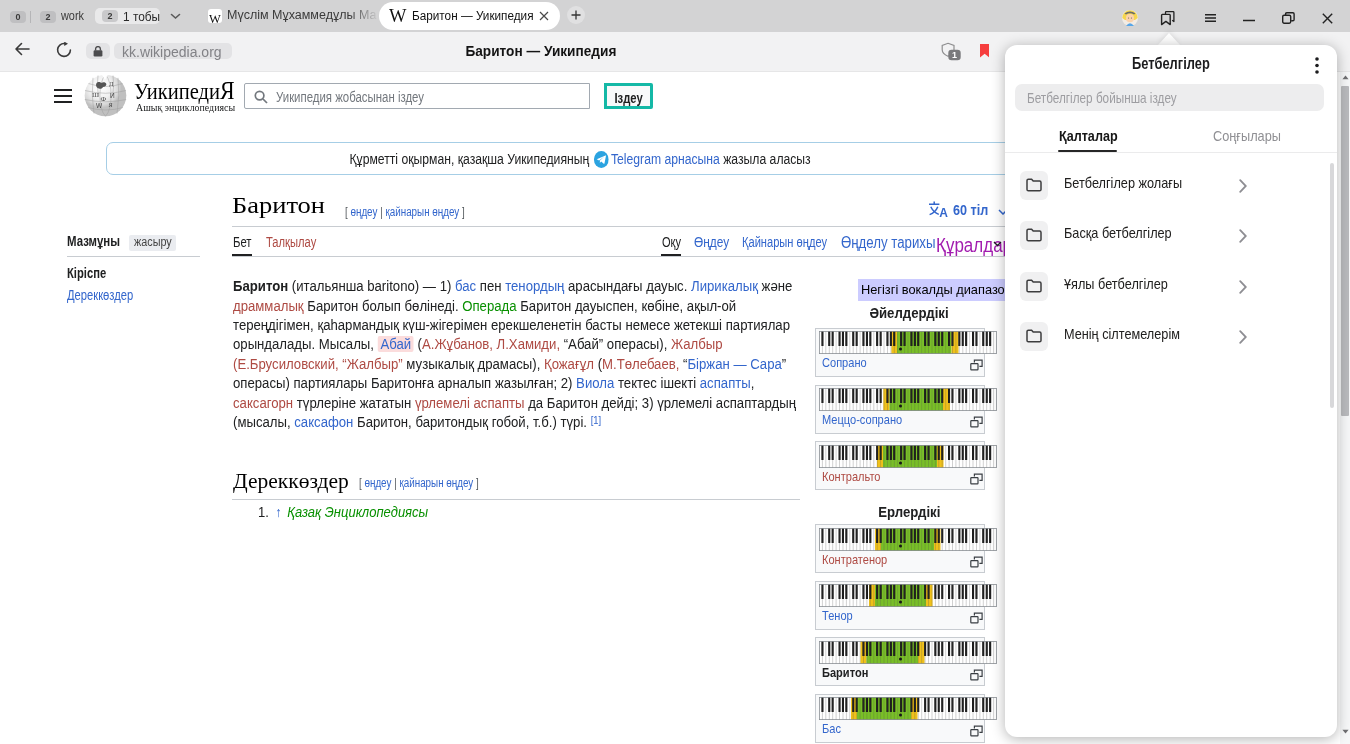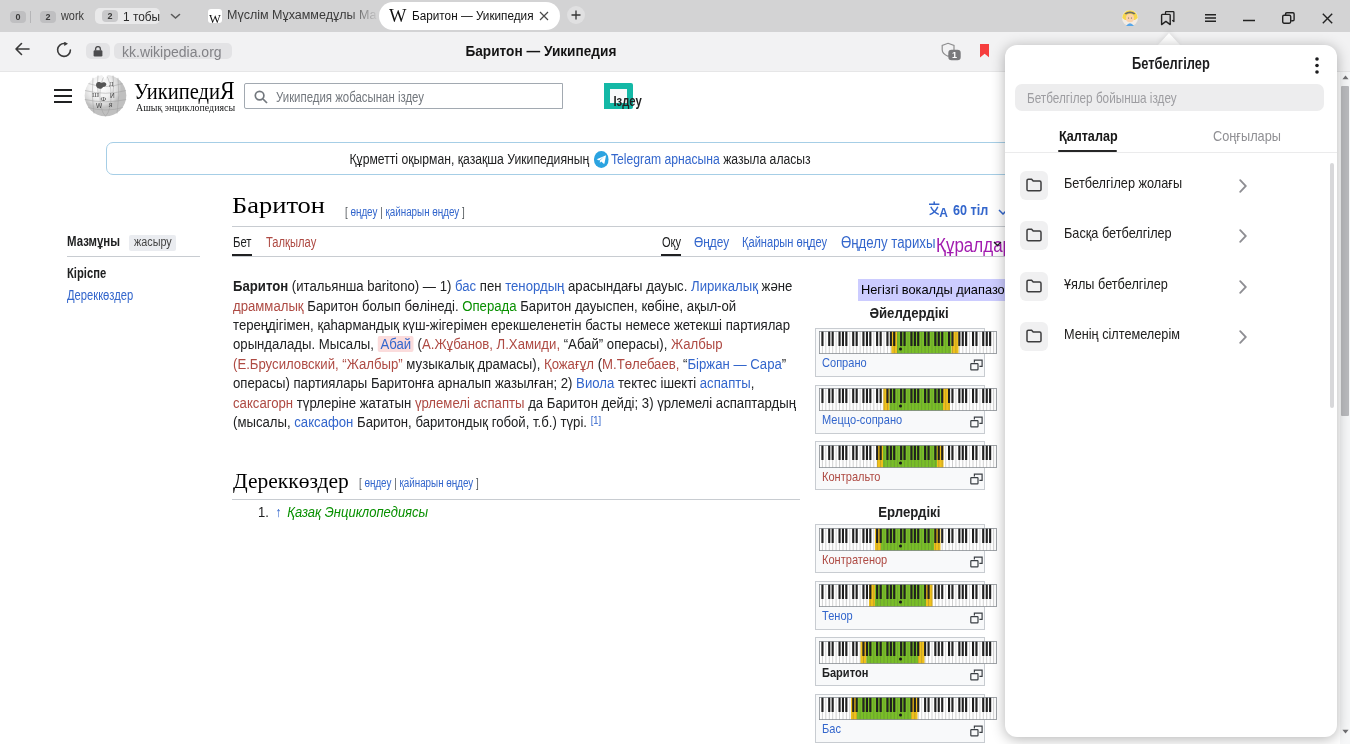--- a/index.html
+++ b/index.html
@@ -152,28 +152,28 @@
 <path d="M17.5 0.2 L21 5.8 L24.5 -0.3 Z" fill="#fff"></path>
 <text x="25" y="12" font-size="6.5" fill="#4a4a4a" font-family="Liberation Serif">Д</text>
 <text x="8" y="23" font-size="7" fill="#4a4a4a" font-family="Liberation Serif">Ш</text>
 <text x="16.5" y="27" font-size="7" fill="#3f3f3f" font-family="Liberation Serif">Ф</text>
 <text x="26" y="24" font-size="6.5" fill="#3f3f3f">И</text>
 <text x="12" y="34" font-size="6.5" fill="#3f3f3f">W</text>
 <text x="24.5" y="33" font-size="6" fill="#3f3f3f" font-family="Liberation Serif">Я</text>
 </svg>
   <div class="serif abs" style="left:134px;top:4.5px;font-size:23.5px;color:#000"><span class="sx" style="transform:scaleX(.873)">Уикипеди<span style="font-size:25px">Я</span></span></div>
   <div class="serif abs" style="left:136px;top:28.5px;font-size:11px;color:#202122"><span class="sx" style="transform:scaleX(.9)">Ашық энциклопедиясы</span></div>
-  <div class="abs" style="left:244px;top:11px;width:319px;height:26px;border:1px solid #a2a9b1;border-radius:2px 0 0 2px;background:#fff">
+  <div class="abs" style="left:244px;top:11px;width:346px;height:26px;border:1px solid #a2a9b1;border-radius:2px 0 0 2px;background:#fff">
     <svg class="abs" style="left:9px;top:6px" width="14" height="14" viewBox="0 0 14 14">
         <circle cx="5.6" cy="5.6" r="4.3" stroke="#72777d" stroke-width="1.7" fill="none"></circle>
         <path d="M9 9 L13 13" stroke="#72777d" stroke-width="1.7"></path>
       </svg>
     <div class="abs" style="left:30.5px;top:5px;font-size:14px;color:#72777d"><span class="sx" style="transform:scaleX(.816)">Уикипедия жобасынан іздеу</span></div>
   </div>
-  <div class="abs" style="left:604px;top:11px;width:29px;height:26px;border:6px solid #14b8a6;border-radius:0 2px 2px 0;background:#f8f9fa;text-align:left;font-size:14px;font-weight:bold;color:#202122;line-height:25px"><span class="sxc" style="transform:scaleX(.806)">Іздеу</span></div>
+  <div class="abs" style="left:604px;top:11px;width:49px;height:26px;border:3px solid #14b8a6;border-radius:0 2px 2px 0;background:#f8f9fa;text-align:center;font-size:14px;font-weight:bold;color:#202122;line-height:25px"><span class="sxc" style="transform:scaleX(.806)">Іздеу</span></div>
 
   <div class="abs" style="left:105.5px;top:69.5px;width:950px;height:33.5px;border:1px solid #a6cee6;border-radius:7px;text-align:center;font-size:14px;color:#202122;line-height:32px"><span class="sxc" style="transform:scaleX(.87)">Құрметті оқырман, қазақша Уикипедияның<svg style="vertical-align:-4px;margin:0 3px 0 5px" width="17" height="17" viewBox="0 0 17 17">
           <circle cx="8.5" cy="8.5" r="8.5" fill="#2ba3e0"></circle>
           <path d="M3.2 8.3 L13.3 4.4 Q13.9 4.2 13.8 4.9 L12.1 12.4 Q12 13.1 11.3 12.7 L8.3 10.5 L6.8 11.9 L6.9 9.6 L11.9 5.6 L5.9 9.4 Z" fill="#fff"></path>
         </svg><a class="link">Telegram арнасына</a> жазыла аласыз</span></div>
 
   <div class="serif abs" style="left:232px;top:119.5px;font-size:23.5px;color:#000"><span class="sx" style="transform:scaleX(1.127)">Баритон</span></div>
   <div class="abs" style="left:345px;top:133px;font-size:12px;color:#54595d"><span class="sx" style="transform:scaleX(.82)">[ <a class="link">өңдеу</a> | <a class="link">қайнарын өңдеу</a> ]</span></div>
   <div class="abs" style="left:928px;top:129px;font-size:14px;font-weight:bold"><svg style="vertical-align:-3px;margin-right:4px" width="21" height="17" viewBox="0 0 21 17">
         <path d="M1 3.2 H11.4 M6.2 0.6 V3 M9.8 5.8 Q7.5 11.5 1.6 13.6 M2.8 5.8 Q5.5 11.5 10.8 13.4" stroke="#36c" stroke-width="1.5" fill="none"></path>

